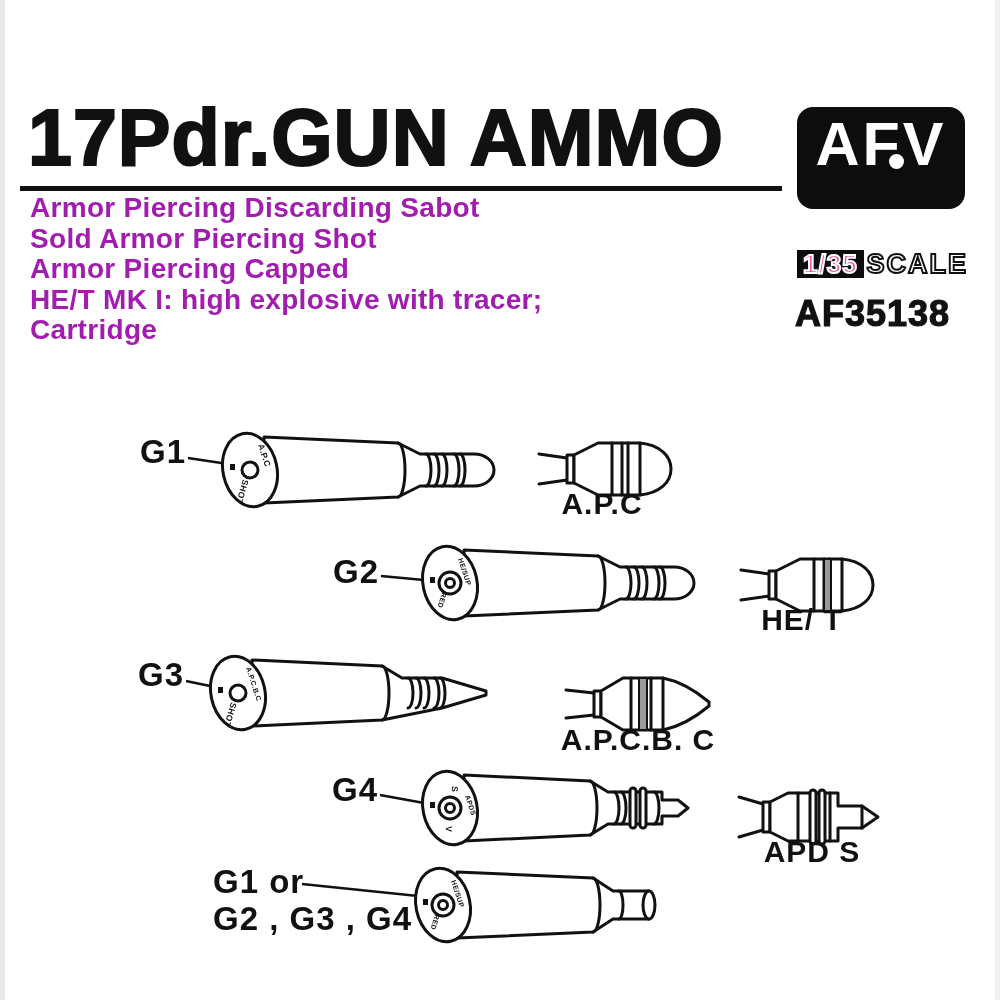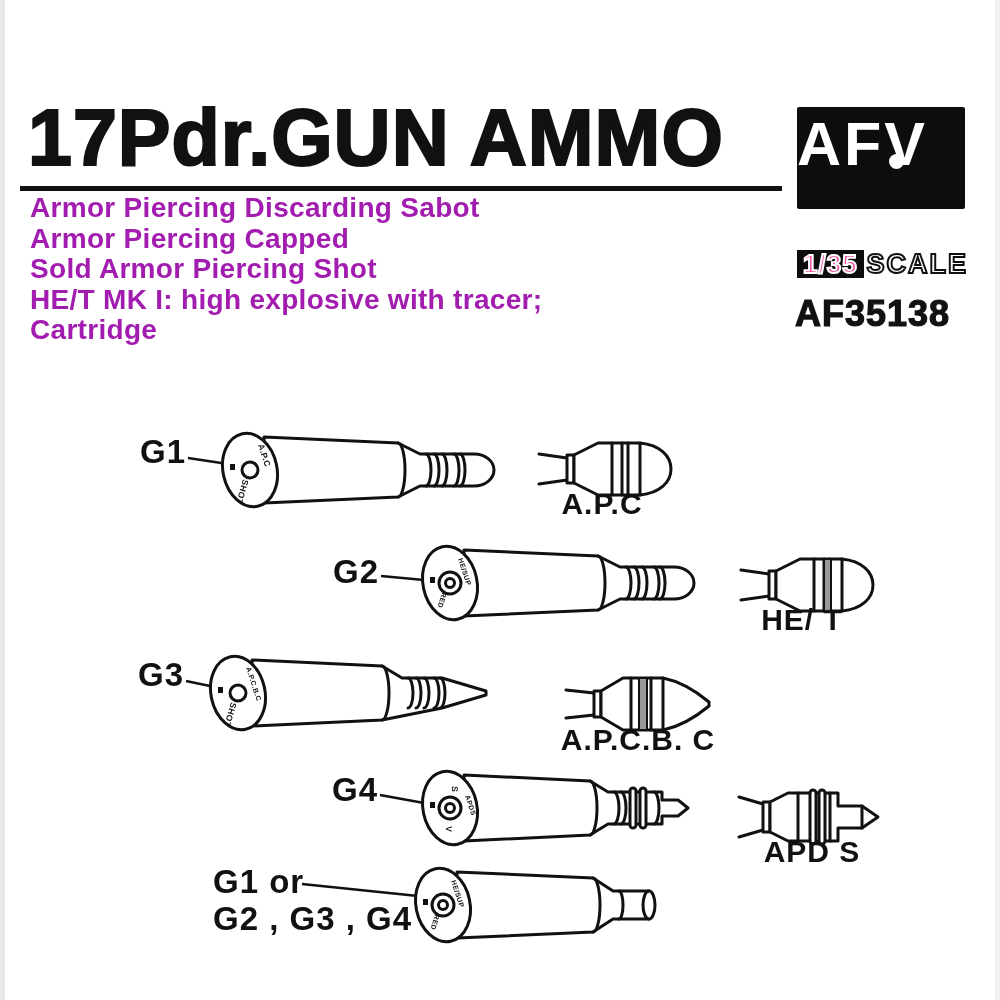--- a/index.html
+++ b/index.html
@@ -21,21 +21,21 @@
   .rule{position:absolute;left:20px;top:186px;width:762px;height:5px;background:#111;}
 
   .desc{position:absolute;left:30px;top:193px;width:720px;}
   .desc-line{
     font-size:28px;font-weight:bold;line-height:30.5px;letter-spacing:0.3px;
     white-space:nowrap;color:#a21caf;
   }
 
   .logo{
     position:absolute;left:797px;top:107px;width:168px;height:102px;
-    background:#0d0d0d;border-radius:2px;text-align:left;overflow:hidden;
+    background:#0d0d0d;border-radius:16px;text-align:center;overflow:hidden;
   }
   .logo-afv{
     color:#fff;font-weight:bold;font-size:61px;line-height:66px;
     letter-spacing:3px;margin-top:4px;
   }
   .logo-dot{
     position:absolute;left:92px;top:47px;width:15px;height:15px;border-radius:50%;
     background:#fff;
   }
   .logo-club{
@@ -75,22 +75,22 @@
 
 <div class="page">
   <div class="edge edge-left"></div>
   <div class="edge edge-right"></div>
 
   <h1 class="title">17Pdr.GUN AMMO</h1>
   <div class="rule"></div>
 
   <div class="desc">
     <div class="desc-line">Armor Piercing Discarding Sabot</div>
+    <div class="desc-line">Sold Armor Piercing Shot</div>
     <div class="desc-line">Armor Piercing Capped</div>
-    <div class="desc-line">Sold Armor Piercing Shot</div>
     <div class="desc-line">HE/T MK I: high explosive with tracer;</div>
     <div class="desc-line">Cartridge</div>
   </div>
 
   <div class="logo">
     <div class="logo-afv">AFV</div>
     <div class="logo-dot"></div>
   </div>
   <div class="scale-row">
     <span class="scale-num">1/35</span>

